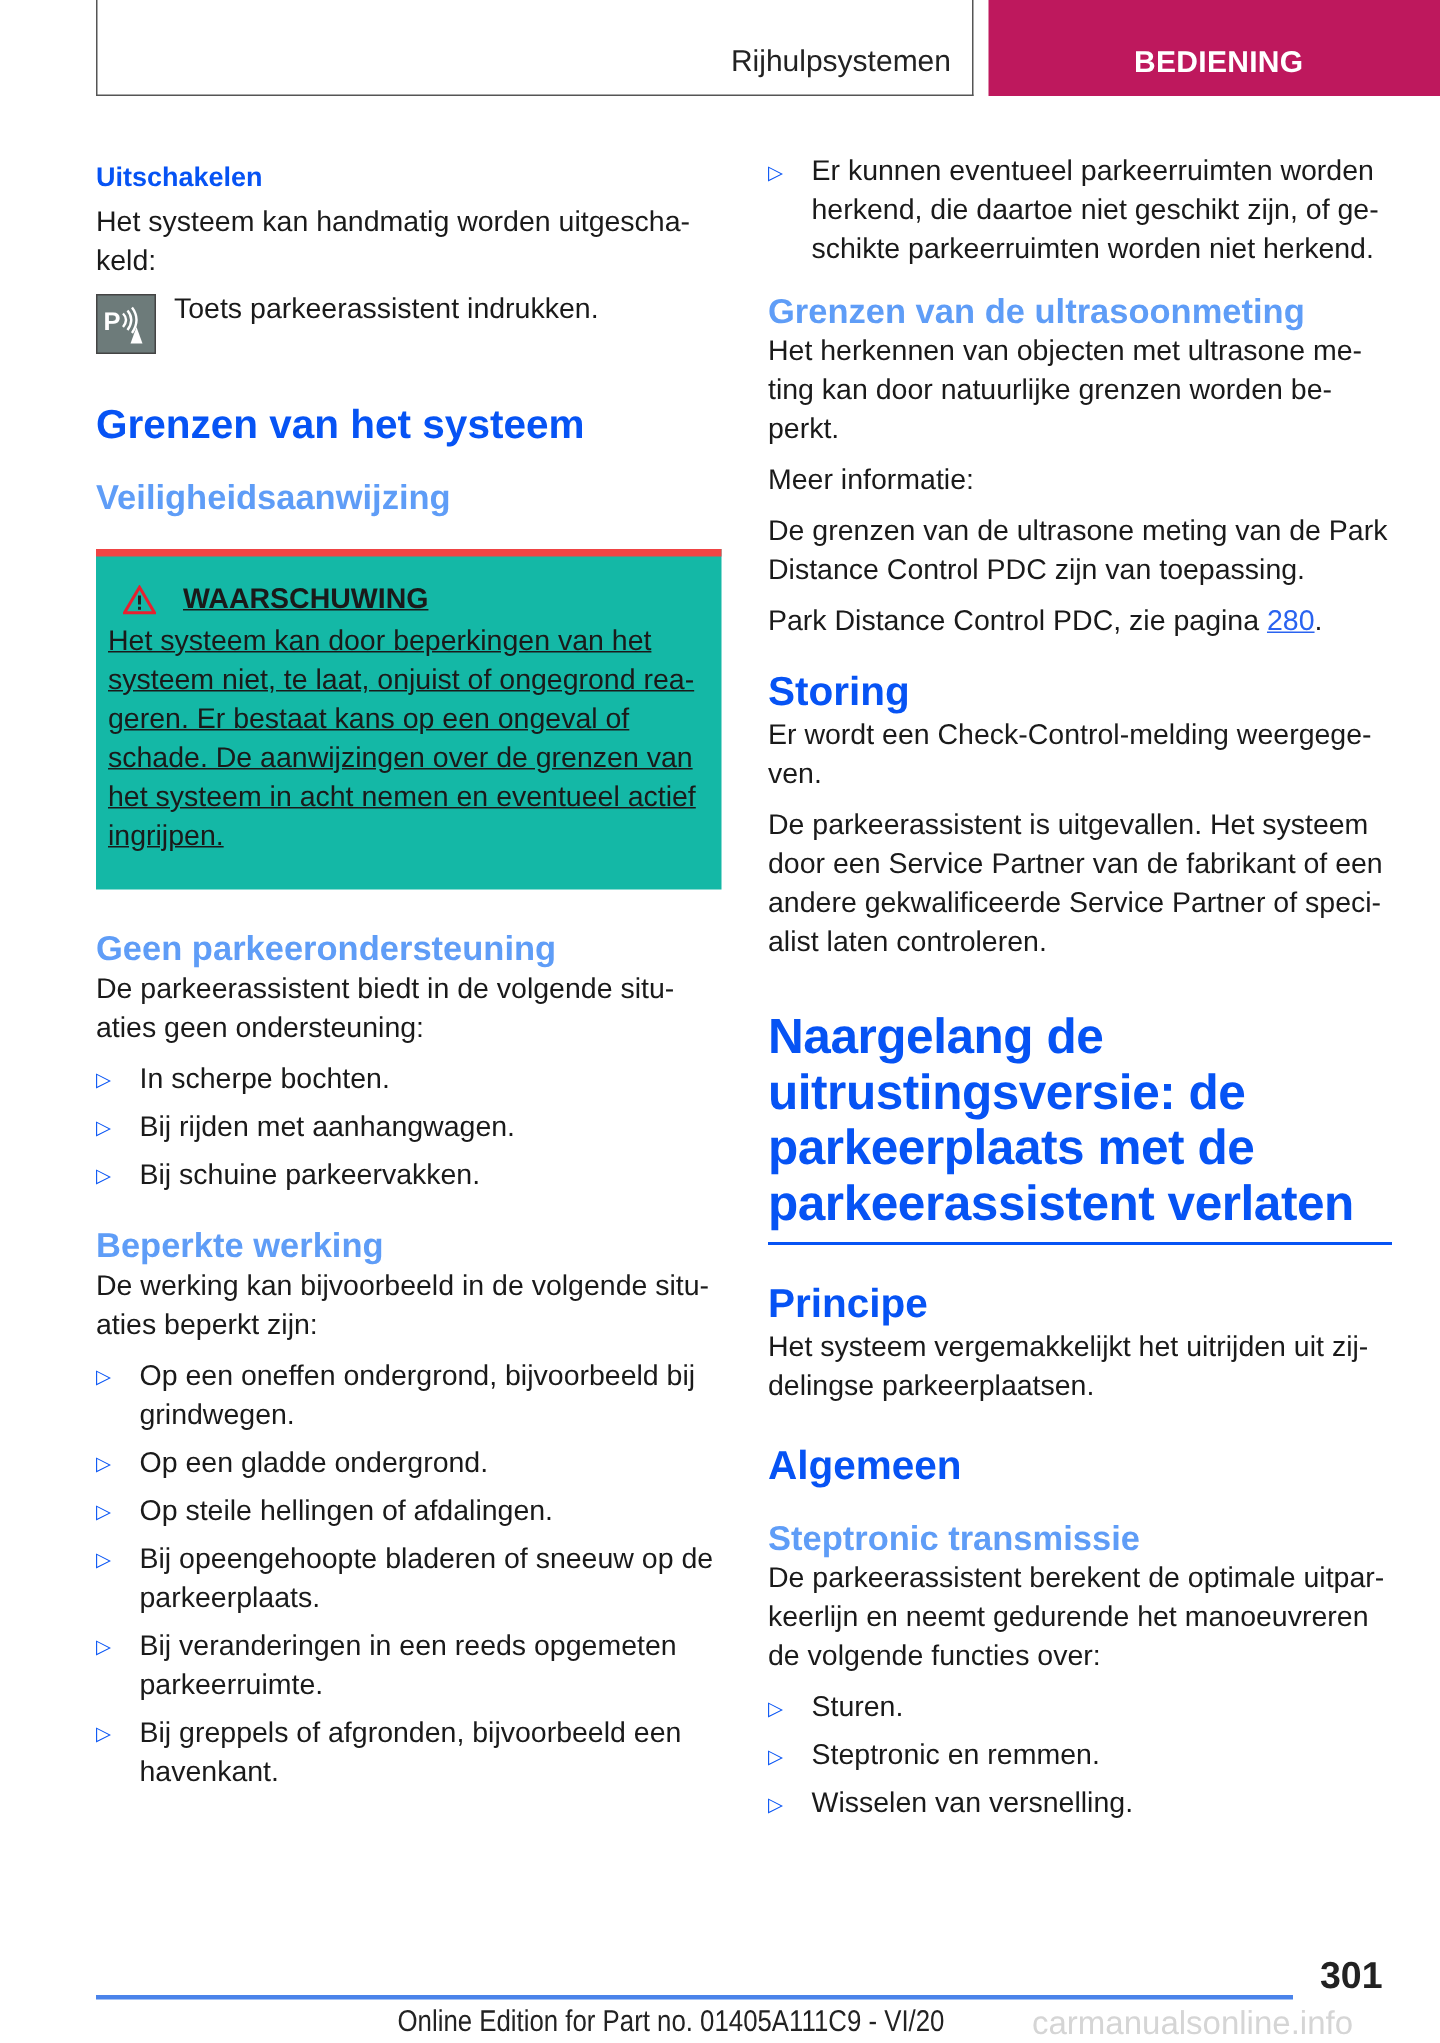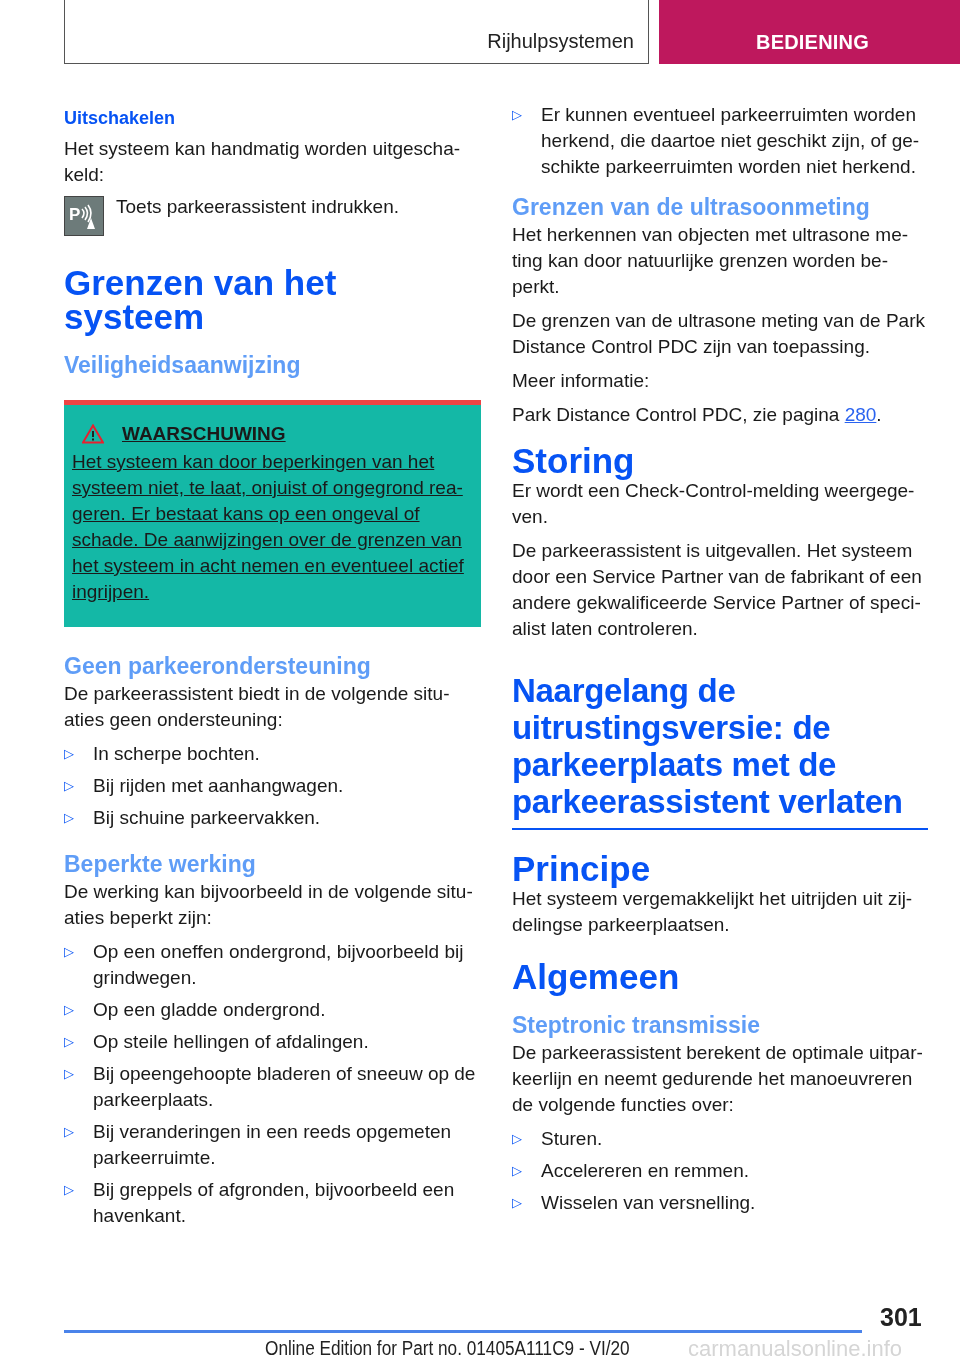--- a/index.html
+++ b/index.html
@@ -10,21 +10,21 @@
   .hdr-box { position: absolute; left: 64px; top: -2px; width: 585px; height: 66px; border: 1.5px solid #555; border-top: none; background: #fff; }
   .hdr-section { position: absolute; right: 14px; bottom: 10px; font-size: 20px; color: #222; }
   .hdr-tab { position: absolute; left: 659px; top: 0; width: 301px; height: 64px; background: #be185d; }
   .hdr-tab span { position: absolute; left: 0; right: 0; bottom: 10px; text-align: center; color: #fff; font-weight: bold; font-size: 20px; letter-spacing: 0.2px; padding-left: 6px; }
 
   .col { position: absolute; top: 100px; }
   .col-left { left: 64px; width: 417px; }
   .col-right { left: 512px; width: 416px; }
 
   p.body { font-size: 19px; line-height: 26px; color: #1a1a1a; margin-bottom: 8px; }
-  h2.h-blue { color: #0653f4; font-size: 35px; font-weight: bold; line-height: 34px; }
+  h2.h-blue { color: #0653f4; font-size: 27px; font-weight: bold; line-height: 34px; }
   h3.h-light { color: #5f9df7; font-size: 23px; font-weight: bold; line-height: 30px; }
   h2.h-big { color: #0653f4; font-size: 33px; font-weight: bold; line-height: 37px; letter-spacing: -0.3px; }
 
   ul.bullets { list-style: none; }
   ul.bullets li { position: relative; padding-left: 29px; font-size: 19px; line-height: 26px; margin-bottom: 6px; }
   ul.bullets li .bul { position: absolute; left: 0; top: 0; color: #0653f4; font-size: 13px; line-height: 26px; }
 
   .icon-row { display: flex; align-items: flex-start; margin-top: 6px; }
   .pk-icon { width: 40px; height: 40px; background: #6d7b7a; border: 1px solid #444; margin-right: 12px; margin-top: 2px; display: flex; align-items: center; justify-content: center; }
 
@@ -104,43 +104,43 @@
   </ul>
 </div>
 
 <div class="col col-right" style="top:102px;">
   <ul class="bullets">
     <li><span class="bul">▷</span><span>Er kunnen eventueel parkeerruimten worden herkend, die daartoe niet geschikt zijn, of ge-schikte parkeerruimten worden niet herkend.</span></li>
   </ul>
 
   <h3 class="h-light" style="margin-top:12px;">Grenzen van de ultrasoonmeting</h3>
   <p class="body">Het herkennen van objecten met ultrasone me-ting kan door natuurlijke grenzen worden be-perkt.</p>
+  <p class="body">Meer informatie:</p>
   <p class="body">De grenzen van de ultrasone meting van de Park Distance Control PDC zijn van toepassing.</p>
-  <p class="body">Meer informatie:</p>
   <p class="body">
     <span>Park Distance Control PDC, zie pagina </span><a class="link">280</a><span>.</span>
   </p>
 
   <h2 class="h-blue" style="margin-top:16px;">Storing</h2>
   <p class="body">Er wordt een Check-Control-melding weergege-ven.</p>
   <p class="body">De parkeerassistent is uitgevallen. Het systeem door een Service Partner van de fabrikant of een andere gekwalificeerde Service Partner of speci-alist laten controleren.</p>
 
   <div class="rule-blue" style="margin-top:30px;padding-bottom:8px;">
     <h2 class="h-big">Naargelang de uitrustingsversie: de parkeerplaats met de parkeerassistent verlaten</h2>
   </div>
 
   <h2 class="h-blue" style="margin-top:22px;">Principe</h2>
   <p class="body">Het systeem vergemakkelijkt het uitrijden uit zij-delingse parkeerplaatsen.</p>
 
   <h2 class="h-blue" style="margin-top:22px;">Algemeen</h2>
   <h3 class="h-light" style="margin-top:16px;">Steptronic transmissie</h3>
   <p class="body">De parkeerassistent berekent de optimale uitpar-keerlijn en neemt gedurende het manoeuvreren de volgende functies over:</p>
   <ul class="bullets">
     <li><span class="bul">▷</span><span>Sturen.</span></li>
-    <li><span class="bul">▷</span><span>Accelereren en remmen.</span></li>
+    <li><span class="bul">▷</span><span>Steptronic en remmen.</span></li>
     <li><span class="bul">▷</span><span>Wisselen van versnelling.</span></li>
   </ul>
 </div>
 
 <div class="pgnum">301</div>
 <div class="foot-line"></div>
 <div class="foot-text">Online Edition for Part no. 01405A111C9 - VI/20</div>
 <div class="foot-wm">carmanualsonline.info</div>
 
 </body></html>

